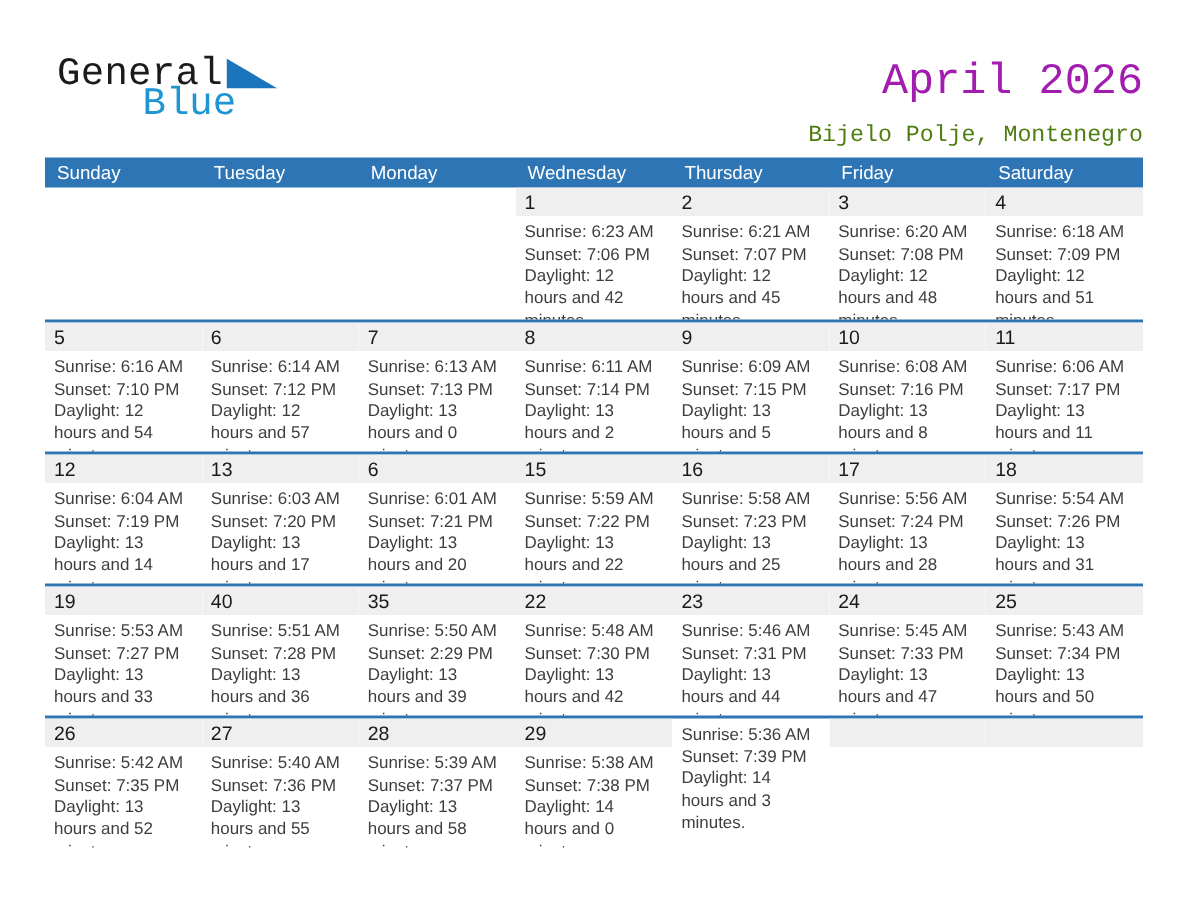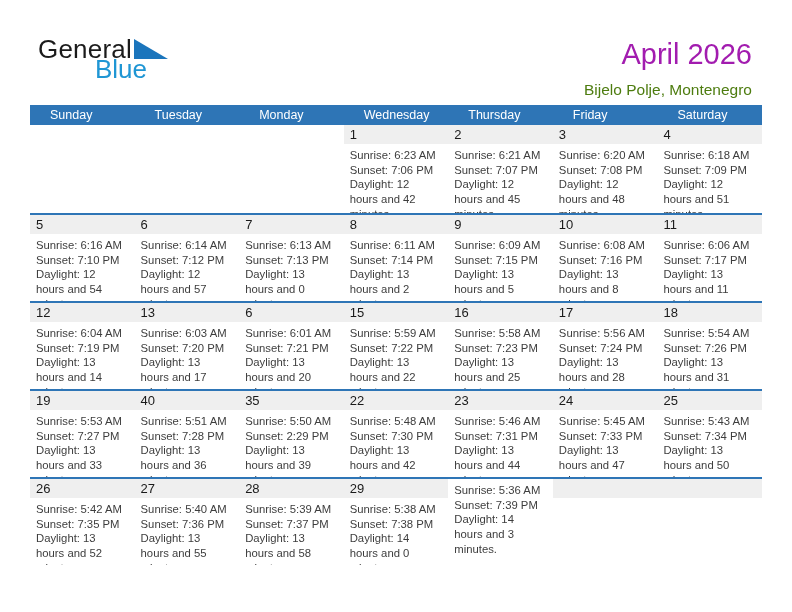--- a/index.html
+++ b/index.html
@@ -2,33 +2,33 @@
 <html><head>
 <meta charset="utf-8">
 <style>
   html,body{margin:0;padding:0;background:#ffffff;}
   body{
     width:792px;height:612px;position:relative;overflow:hidden;
     font-family:"Liberation Sans","DejaVu Sans",sans-serif;
     -webkit-font-smoothing:antialiased;
   }
   
-  .topbar{position:absolute;left:30px;right:40px;top:30px;height:70px;}
+  .topbar{position:absolute;left:30px;right:30px;top:30px;height:70px;font-family:Liberation Mono, monospace;}
   .logo{position:absolute;left:8px;top:6px;line-height:1;}
   .logo-top{display:flex;align-items:flex-end;}
   .logo-general{font-size:26px;color:#1b1b1b;letter-spacing:0.2px;}
   .logo-tri{margin-left:2px;margin-bottom:3px;}
   .logo-blue{font-size:26px;color:#1f96d4;margin-top:-6px;margin-left:57px;}
   .titles{position:absolute;right:0;top:0;text-align:right;}
   .cal-title{font-size:29px;color:#a21caf;margin:8px 0 10px 0;font-weight:normal;}
   .cal-subtitle{font-size:15.5px;color:#4d7c0f;font-weight:normal;}
   
   .calendar{position:absolute;left:30px;top:105px;width:732px;}
   .weekday-row{display:grid;grid-template-columns:repeat(7,1fr);background:#2e75b6;height:20px;}
-  .weekday-cell{color:#ffffff;font-size:12.5px;display:flex;align-items:center;padding-left:20px;}
+  .weekday-cell{color:#ffffff;font-size:12.5px;display:flex;align-items:center;padding-left:8px;}
   .week-row{display:grid;grid-template-columns:repeat(7,1fr);height:88px;}
   .week-row.bordered{border-top:2px solid #2e75b6;height:86px;}
   .day-cell{overflow:hidden;}
   .daynum-strip{height:19px;background:#efefef;display:flex;align-items:center;}
   .day-cell.blank .daynum-strip{background:transparent;}
   .daynum{font-size:13px;color:#1a1a1a;padding-left:6px;}
   .day-details{padding:4px 9px 0 6px;font-size:11.3px;line-height:1.3;color:#3d3d3d;}
   .day-details div{margin:0;}
 </style>
 </head>

